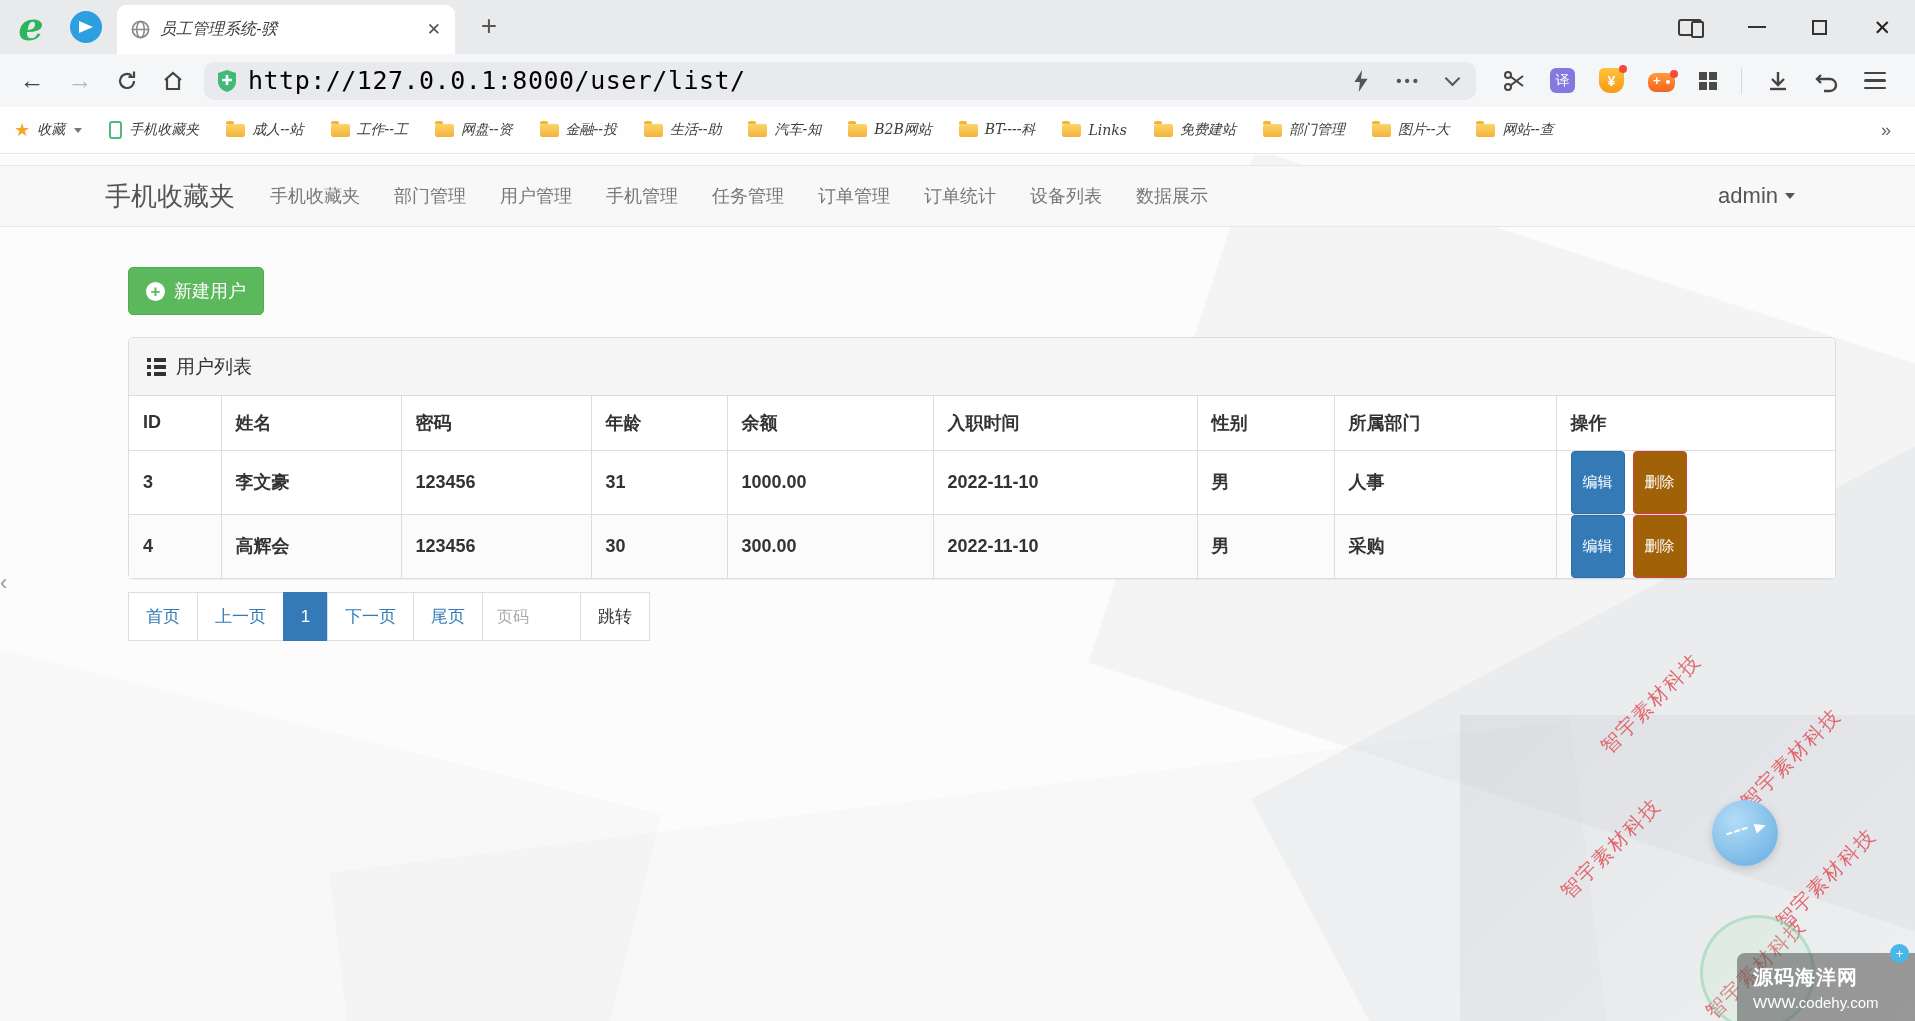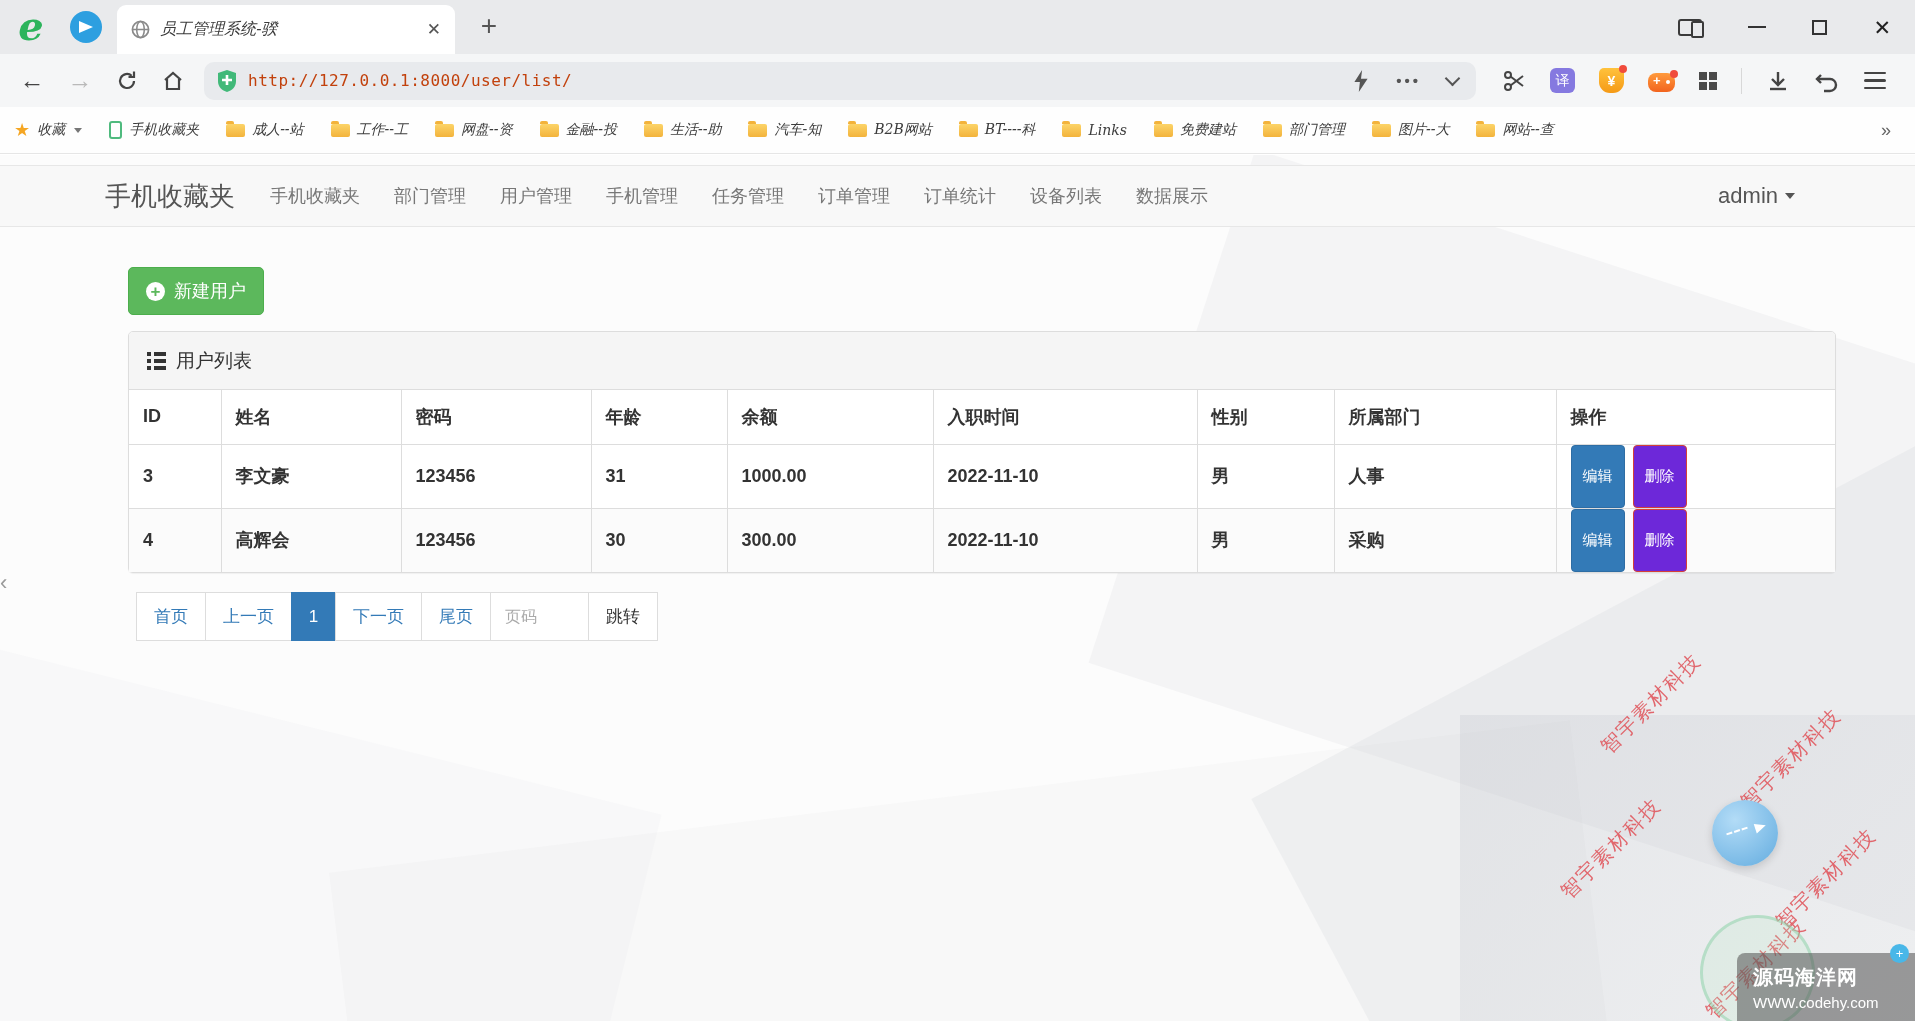--- a/index.html
+++ b/index.html
@@ -21,21 +21,21 @@
   .win-max { width:15px; height:15px; border:2px solid #333; }
   .win-close { font-size:21px; color:#222; line-height:1; }
 
   .toolbar { position:absolute; left:0; top:54px; width:1915px; height:53px; background:#f5f6f7; display:flex; align-items:center; }
   .navbtn { font-size:25px; color:#444; width:48px; text-align:center; }
   .navbtn.disabled { color:#b9b9b9; }
   .tool-svg { width:24px; height:24px; display:block; }
   .tool-wrap { width:46px; display:flex; justify-content:center; }
   .urlbar { position:relative; margin-left:8px; width:1272px; height:38px; background:#e8eaed; border-radius:10px; display:flex; align-items:center; padding:0 12px; }
   .url-shield { width:22px; height:24px; position:relative; }
-  .url-text { margin-left:10px; flex:1; font-family:"DejaVu Sans Mono","Liberation Mono",monospace; font-size:16px; color:#c2410c; letter-spacing:0.5px; }
+  .url-text { margin-left:10px; flex:1; font-family:"DejaVu Sans Mono","Liberation Mono",monospace; font-size:25px; color:#000000; letter-spacing:0.5px; }
   .url-right { display:flex; align-items:center; gap:26px; padding-right:6px; }
   .dots { font-size:15px; color:#555; letter-spacing:3px; font-weight:bold; }
   .chev-down { width:11px; height:11px; border-right:2.5px solid #555; border-bottom:2.5px solid #555; transform:rotate(45deg); margin-top:-5px; }
   .ext-icons { display:flex; align-items:center; gap:24px; margin-left:26px; }
   .icon-translate { width:25px; height:25px; background:#8579e0; border-radius:6px; color:#fff; font-size:14px; display:flex; align-items:center; justify-content:center; }
   .icon-shield-yuan { position:relative; width:25px; height:25px; background:linear-gradient(#ffc23c,#f59a16); border-radius:5px 5px 11px 11px; color:#fff; font-size:14px; font-weight:bold; display:flex; align-items:center; justify-content:center; }
   .icon-gamepad { position:relative; width:27px; height:19px; background:linear-gradient(#ff9a3c,#f2641e); border-radius:8px; margin-top:3px; }
   .icon-gamepad::before { content:"+"; position:absolute; left:5px; top:0px; color:#fff; font-size:13px; font-weight:bold; }
   .icon-gamepad::after { content:""; position:absolute; right:5px; top:7px; width:4px; height:4px; background:#fff; border-radius:50%; }
   .red-dot { position:absolute; right:-3px; top:-3px; width:8px; height:8px; background:#f04b3c; border-radius:50%; }
@@ -64,44 +64,44 @@
   .brand { margin-left:105px; font-size:26px; color:#555; }
   .nav-links { display:flex; margin-left:18px; }
   .nav-links a { display:block; padding:0 17px; font-size:18px; color:#777; text-decoration:none; line-height:62px; }
   .nav-user { margin-left:auto; margin-right:120px; font-size:22px; color:#555; display:flex; align-items:center; gap:7px; }
   .caret { width:0; height:0; border-left:5px solid transparent; border-right:5px solid transparent; border-top:6px solid #555; }
 
   .content { position:absolute; left:128px; top:0; width:1708px; z-index:2; }
   .btn-new { position:absolute; left:0; top:112px; height:48px; padding:0 17px; background:#5cb85c; border:1px solid #4cae4c; border-radius:5px; color:#fff; font-size:18px; display:flex; align-items:center; gap:9px; cursor:pointer; }
   .plus-circle { width:19px; height:19px; background:#fff; border-radius:50%; color:#5cb85c; font-size:17px; font-weight:bold; line-height:19px; text-align:center; }
 
-  .panel { position:absolute; left:0; top:176px; width:1708px; background:#fff; border:1px solid #ddd; border-radius:5px; box-shadow:0 1px 1px rgba(0,0,0,0.05); }
+  .panel { position:absolute; left:0; top:182px; width:1708px; background:#fff; border:1px solid #ddd; border-radius:5px; box-shadow:0 1px 1px rgba(0,0,0,0.05); }
   .panel-heading { height:58px; background:#f5f5f5; border-bottom:1px solid #ddd; border-radius:4px 4px 0 0; display:flex; align-items:center; padding:0 18px; gap:10px; font-size:19px; color:#333; }
   .list-icon { display:flex; flex-direction:column; gap:3px; }
   .list-icon i { display:flex; gap:3px; }
   .list-icon b { width:4px; height:4px; background:#333; }
   .list-icon s { width:12px; height:4px; background:#333; }
 
   table.user-table { width:100%; border-collapse:collapse; }
   .user-table th, .user-table td { border:1px solid #ddd; border-top:none; text-align:left; padding:0 14px; font-size:18px; color:#333; }
   .user-table th:first-child, .user-table td:first-child { border-left:none; }
   .user-table th:last-child, .user-table td:last-child { border-right:none; }
   .user-table tr:last-child td { border-bottom:none; }
   .user-table th { height:54px; font-weight:bold; }
   .user-table td { height:57px; font-weight:bold; }
   .col-id{width:92px} .col-name{width:180px} .col-pass{width:190px} .col-age{width:136px}
   .col-bal{width:206px} .col-date{width:264px} .col-sex{width:137px} .col-dept{width:222px}
   .row-alt td { background:#fbfbfb; }
   .btn-sm { display:inline-block; padding:21px 11px; border-radius:4px; color:#fff; font-size:15px; font-weight:normal; cursor:pointer; }
   .btn-edit { background:#337ab7; border:1px solid #2e6da4; margin-right:8px; }
-  .btn-del { background:#6d28d9; border:1px solid #d43f3a; }
+  .btn-del { background:#a16207; border:1px solid #d43f3a; }
 
   .pagination { position:absolute; left:0; top:437px; display:flex; height:49px; }
   .pg { display:flex; align-items:center; justify-content:center; padding:0 17px; background:#fff; border:1px solid #ddd; margin-left:-1px; font-size:17px; color:#337ab7; cursor:pointer; }
-  .pg.first { margin-left:8px; }
+  .pg.first { margin-left:0; }
   .pg.active { background:#337ab7; border-color:#337ab7; color:#fff; width:45px; padding:0; }
   .pg-input { width:99px; border:1px solid #ddd; margin-left:-1px; background:#fff; font-size:16px; padding:0 14px; color:#333; outline:none; }
   .pg-input::placeholder { color:#aaa; }
   .pg.jump { color:#333; }
 
   
   .wm { position:absolute; font-size:20px; letter-spacing:2px; color:rgba(224,88,94,0.9); transform:rotate(-45deg); white-space:nowrap; z-index:3; }
   .float-blue { position:absolute; left:1712px; top:800px; width:66px; height:66px; border-radius:50%; background:radial-gradient(circle at 35% 30%, #b3dcf7, #63acdf); box-shadow:0 3px 8px rgba(0,0,0,0.15); z-index:4; }
   .float-blue::before { content:""; position:absolute; left:14px; top:30px; width:22px; height:0; border-top:2px dashed #fff; transform:rotate(-18deg); }
   .float-blue::after { content:""; position:absolute; right:12px; top:22px; width:0; height:0; border-left:11px solid #fff; border-top:5px solid transparent; border-bottom:5px solid transparent; transform:rotate(-18deg); }

